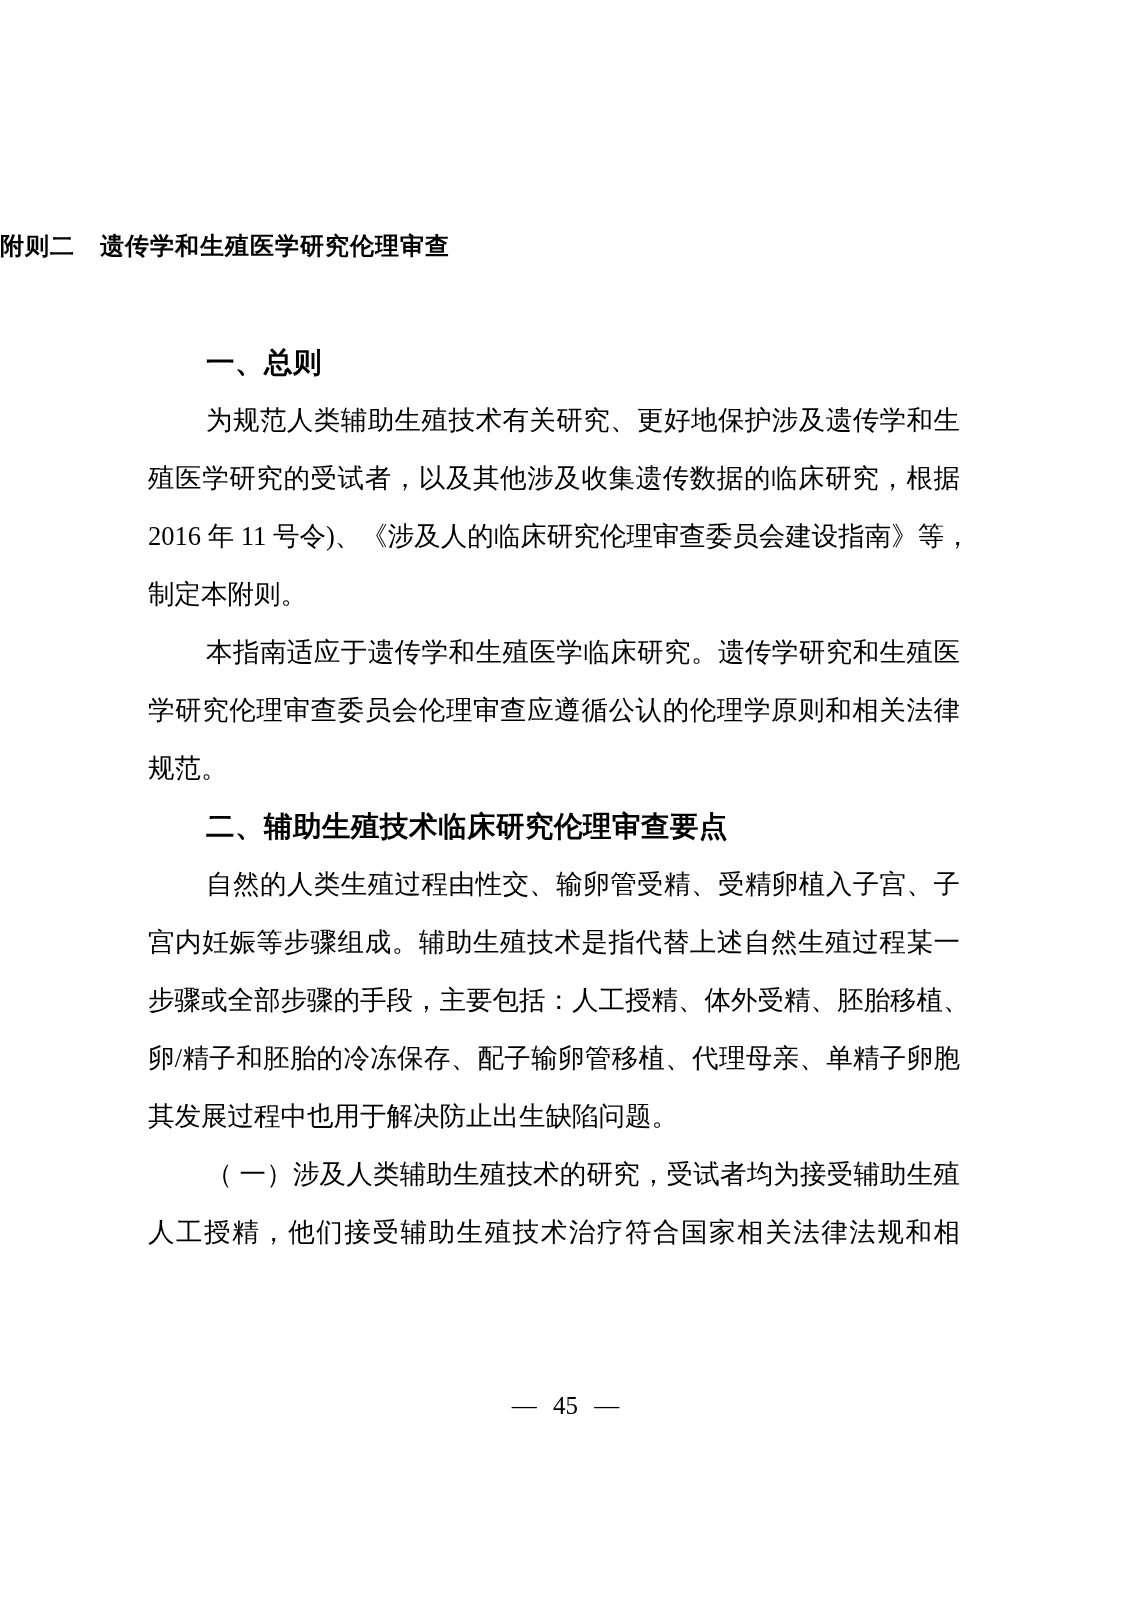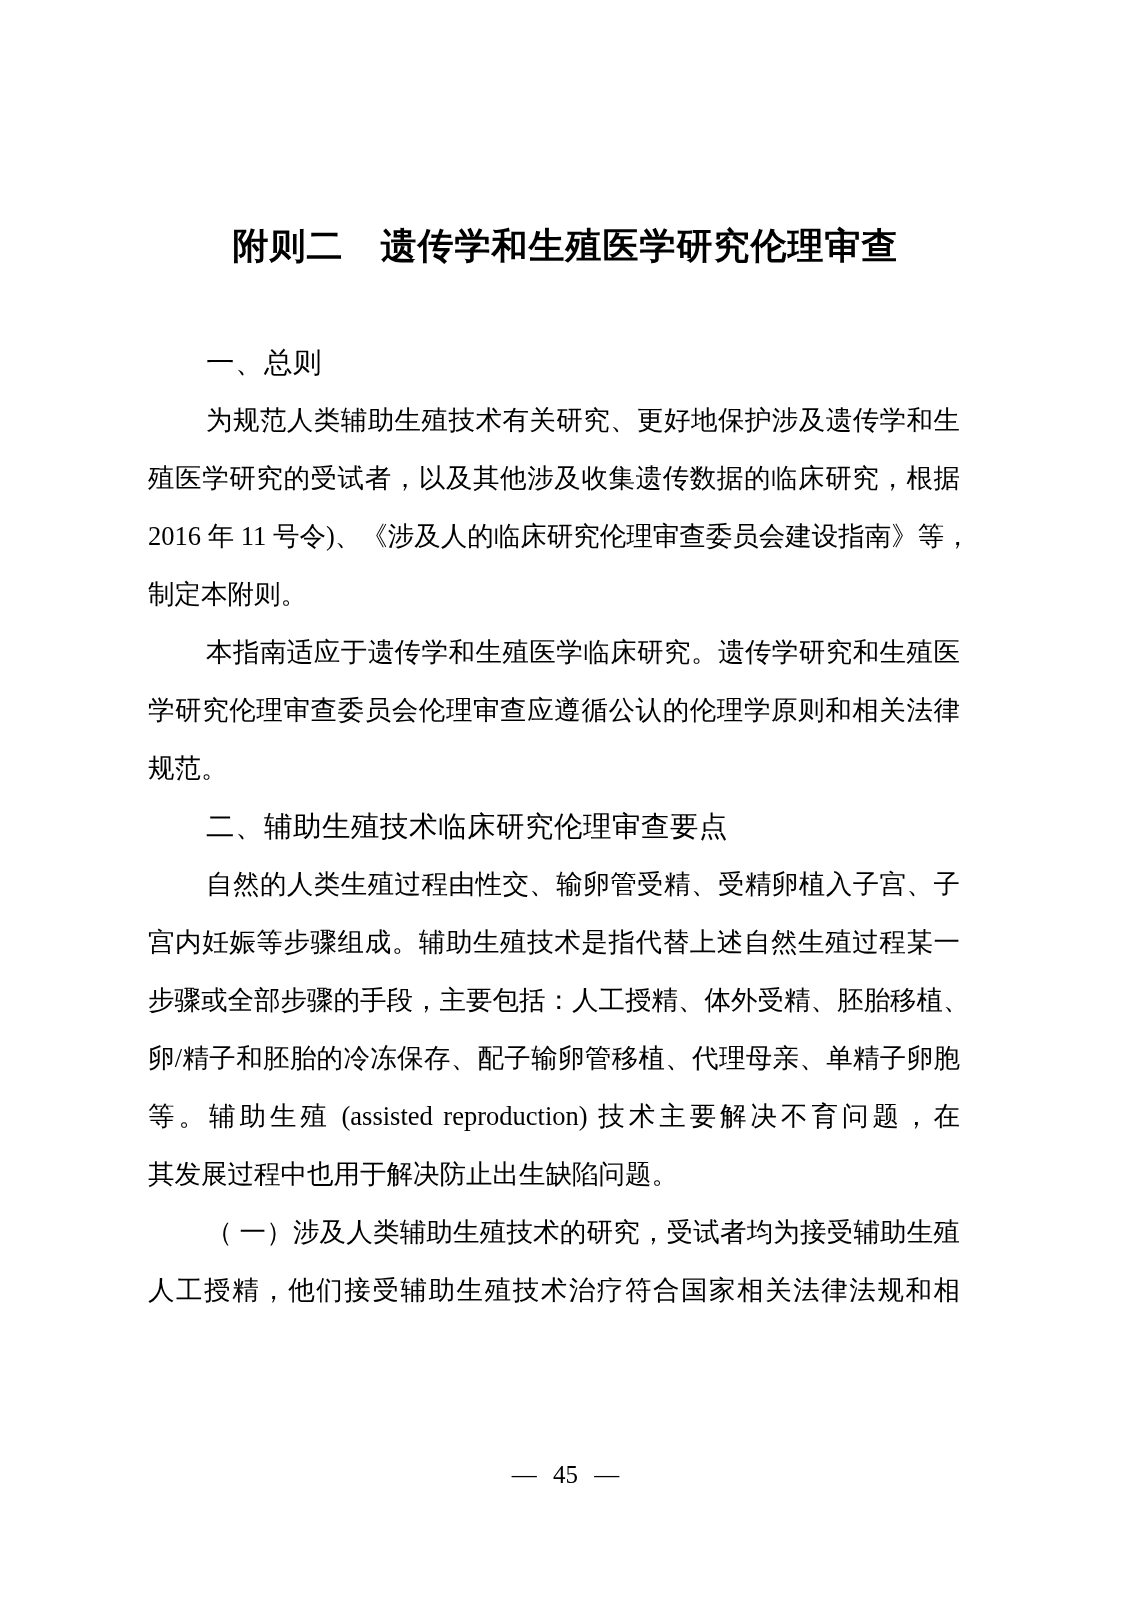--- a/index.html
+++ b/index.html
@@ -8,24 +8,24 @@
     width:1131px;height:1600px;
     margin:0 auto;
     background:#ffffff;
     color:#000;
     font-family:"Liberation Serif","DejaVu Serif",serif;
     overflow:hidden;
   }
   .doc-title{
     position:absolute;
     top:222px;left:0;width:100%;
-    text-align:center;
+    text-align:left;
     font-family:"Liberation Sans","DejaVu Sans",sans-serif;
     font-weight:bold;
-    font-size:36px;
+    font-size:24px;
     line-height:48px;
     letter-spacing:1px;
   }
   .content{
     position:absolute;
     top:333px;left:148px;width:812px;
   }
   .row{
     height:58px;
     line-height:58px;
@@ -36,30 +36,30 @@
     white-space:nowrap;
     overflow:visible;
   }
   .row.no-just{
     text-align:left;
     text-align-last:left;
   }
   .row.indent{ text-indent:58px; }
   .row.heading{
     font-family:"Liberation Sans","DejaVu Sans",sans-serif;
-    font-weight:normal;
+    font-weight:bold;
     font-size:28.5px;
     text-align:left;
     text-align-last:left;
     text-indent:58px;
     letter-spacing:0.5px;
   }
   .footer{
     position:absolute;
-    top:1455px;left:0;width:100%;
+    top:1386px;left:0;width:100%;
     text-align:center;
     font-size:25px;
     line-height:40px;
     word-spacing:10px;
     font-family:Liberation Serif, serif;
   }
 </style>
 </head>
 <body>
 
@@ -73,20 +73,19 @@
       <div class="row">2016 年 11 号令)、《涉及人的临床研究伦理审查委员会建设指南》等，</div>
       <div class="row no-just">制定本附则。</div>
       <div class="row indent">本指南适应于遗传学和生殖医学临床研究。遗传学研究和生殖医</div>
       <div class="row">学研究伦理审查委员会伦理审查应遵循公认的伦理学原则和相关法律</div>
       <div class="row no-just">规范。</div>
       <div class="row heading">二、辅助生殖技术临床研究伦理审查要点</div>
       <div class="row indent">自然的人类生殖过程由性交、输卵管受精、受精卵植入子宫、子</div>
       <div class="row">宫内妊娠等步骤组成。辅助生殖技术是指代替上述自然生殖过程某一</div>
       <div class="row">步骤或全部步骤的手段，主要包括：人工授精、体外受精、胚胎移植、</div>
       <div class="row">卵/精子和胚胎的冷冻保存、配子输卵管移植、代理母亲、单精子卵胞</div>
-      <div class="row">等。辅助生殖 (assisted reproduction) 技术主要解决不育问题，在</div>
       <div class="row no-just">其发展过程中也用于解决防止出生缺陷问题。</div>
       <div class="row indent">（ 一）涉及人类辅助生殖技术的研究，受试者均为接受辅助生殖</div>
       <div class="row">人工授精，他们接受辅助生殖技术治疗符合国家相关法律法规和相</div>
     </div>
 
   <div class="footer">— 45 —</div>
 </div>
 
 </body></html>

